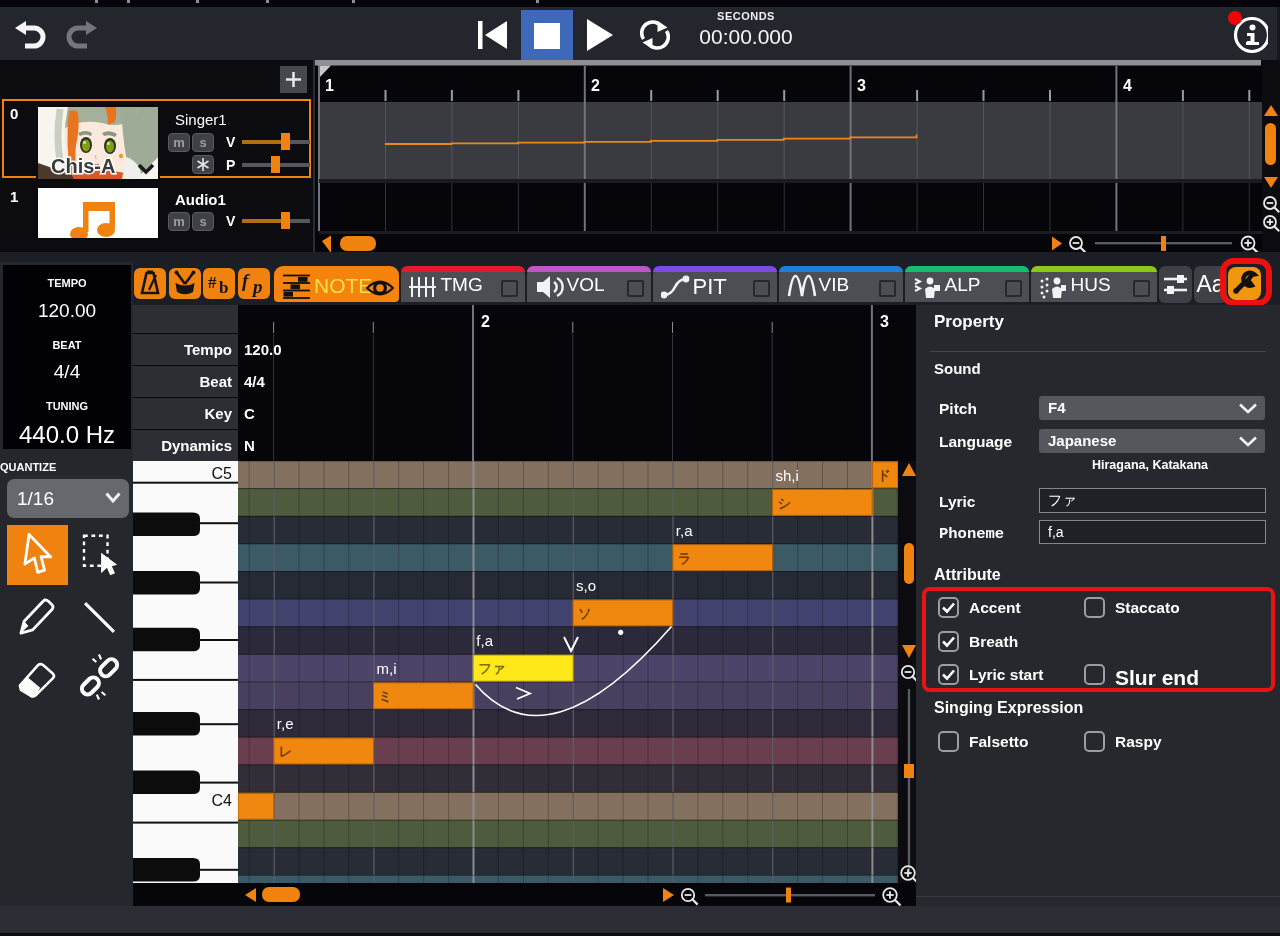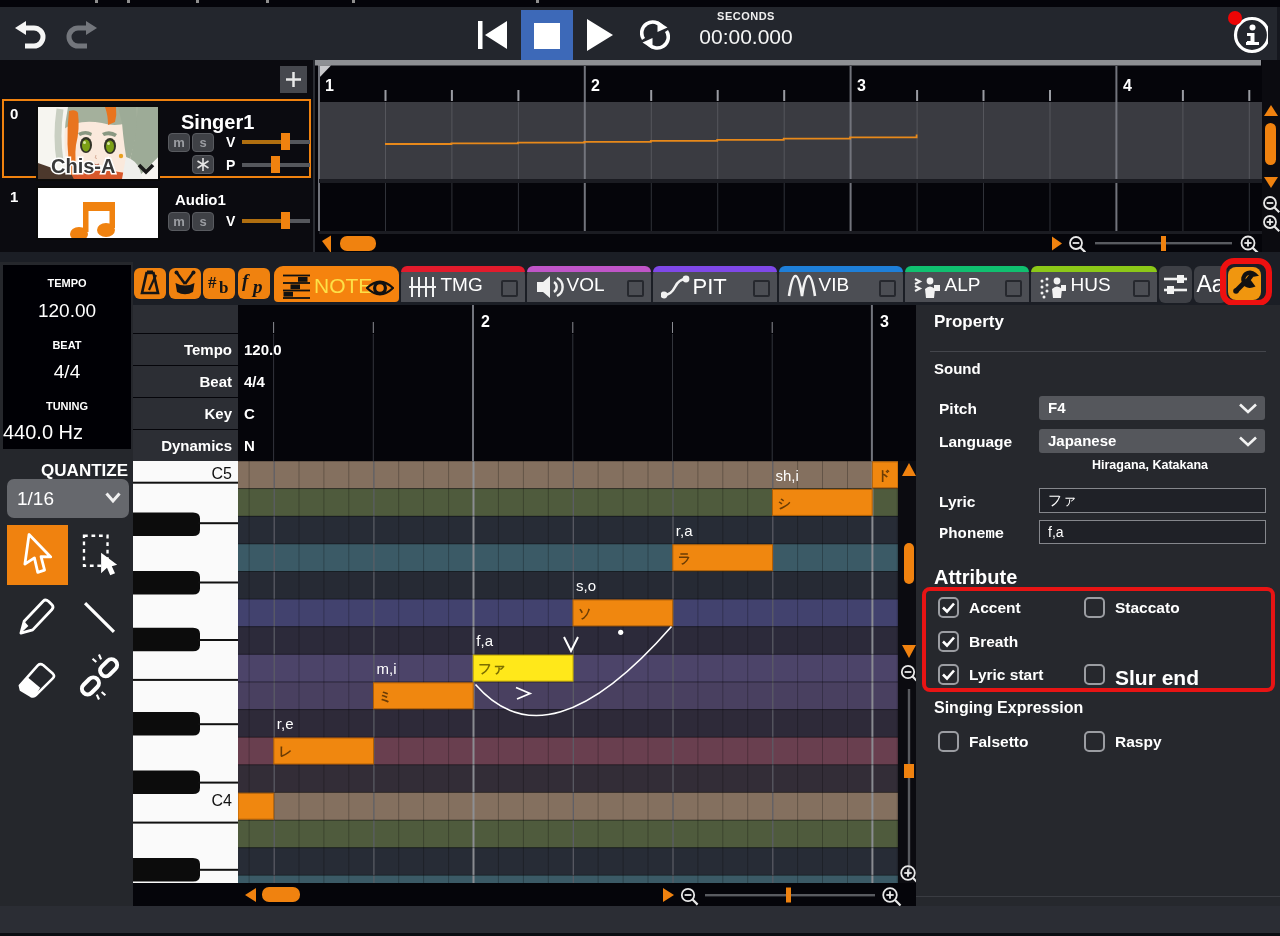--- a/index.html
+++ b/index.html
@@ -79,21 +79,21 @@
 <circle cx="70.5" cy="36.5" r="1.5" fill="#d8e8a0"></circle>
 <path d="M58 48 L57.2 51 L59 51.5" fill="none" stroke="#d8b09c" stroke-width="1"></path>
 <path d="M56 57 Q58.5 59 61 57" fill="none" stroke="#c57d67" stroke-width="1.4"></path>
 <path d="M0 56 L34 68 L36 72 L0 72 Z" fill="#4c382c"></path>
 <path d="M34 68 Q60 60 88 66 L90 72 L36 72 Z" fill="#d8582b"></path>
 <path d="M88 50 Q102 54 104 72 L84 72 Z" fill="#efefec"></path>
 <circle cx="83" cy="49" r="2.2" fill="#e8a01f"></circle>
 <text x="13" y="66" font-family="Liberation Sans,sans-serif" font-size="20" font-weight="bold" fill="#3a3a3a" stroke="#ffffff" stroke-width="3" paint-order="stroke">Chis-A</text>
 <path d="M101 58 L108 65 L115 58" fill="none" stroke="#1a1a1a" stroke-width="3.6"></path>
 </svg>
-<div class="abs txt" style="left:181px;top:111px;font-size:20px;font-weight:bold;">Singer1</div>
+<div class="abs txt" style="left:175px;top:111px;font-size:15px;font-weight:normal;">Singer1</div>
 <div class="abs" style="left:168px;top:133px;width:22px;height:19px;background:#3f4146;border:1px solid #595b60;border-radius:4px;box-sizing:border-box;color:#9b9da2;font-size:13px;font-weight:bold;text-align:center;line-height:17px;">m</div>
 <div class="abs" style="left:192px;top:133px;width:22px;height:19px;background:#3f4146;border:1px solid #595b60;border-radius:4px;box-sizing:border-box;color:#9b9da2;font-size:13px;font-weight:bold;text-align:center;line-height:17px;">s</div>
 <div class="abs txt" style="left:226px;top:134px;font-size:14px;font-weight:bold;">V</div>
 <div class="abs" style="left:242px;top:140px;width:68px;height:4px;background:#55575c;"></div>
 <div class="abs" style="left:242px;top:140px;width:44px;height:4px;background:#b06f10;"></div>
 <div class="abs" style="left:281px;top:133px;width:9px;height:17px;background:#f0820f;"></div>
 <div class="abs" style="left:192px;top:155px;width:22px;height:19px;background:#3f4146;border:1px solid #595b60;border-radius:4px;box-sizing:border-box;"></div>
 <svg class="abs" width="22" height="19" style="left:192px;top:155px;">
     <g stroke="#e5e5e5" stroke-width="1.6">
       <path d="M11 3 V16 M5.5 6 L16.5 13 M16.5 6 L5.5 13"></path>
@@ -321,22 +321,22 @@
     <path d="M21.5 5 a6.5 6.5 0 1 0 6 9.5 l-6.5 -1 l-0.8 -6.5 Z" fill="none" stroke="#111" stroke-width="4.5" transform="rotate(45 21 12)"></path>
     <line x1="8" y1="24" x2="17" y2="15" stroke="#111" stroke-width="5"></line>
     <circle cx="8" cy="24" r="2.8" fill="#111"></circle>
   </svg>
 <div class="abs" style="left:3px;top:265px;width:128px;height:184px;background:#000005;"></div>
 <div class="abs txt" style="left:3px;top:277px;width:128px;text-align:center;font-size:11px;font-weight:bold;color:#fff;letter-spacing:0px;">TEMPO</div>
 <div class="abs txt" style="left:3px;top:300px;width:128px;text-align:center;font-size:19px;font-weight:normal;color:#fff;letter-spacing:0px;">120.00</div>
 <div class="abs txt" style="left:3px;top:339px;width:128px;text-align:center;font-size:11px;font-weight:bold;color:#fff;letter-spacing:0px;">BEAT</div>
 <div class="abs txt" style="left:3px;top:361px;width:128px;text-align:center;font-size:19px;font-weight:normal;color:#fff;letter-spacing:0px;">4/4</div>
 <div class="abs txt" style="left:3px;top:400px;width:128px;text-align:center;font-size:11px;font-weight:bold;color:#fff;letter-spacing:0px;">TUNING</div>
-<div class="abs txt" style="left:3px;top:421px;width:128px;text-align:left;font-size:20px;font-weight:normal;color:#fff;letter-spacing:0px;">440.0 Hz</div>
-<div class="abs txt" style="left:0px;top:461px;width:128px;text-align:right;font-size:17px;font-weight:bold;color:#fff;letter-spacing:0px;">QUANTIZE</div>
+<div class="abs txt" style="left:3px;top:421px;width:128px;text-align:center;font-size:24px;font-weight:normal;color:#fff;letter-spacing:0px;">440.0 Hz</div>
+<div class="abs txt" style="left:0px;top:461px;width:128px;text-align:left;font-size:11px;font-weight:bold;color:#fff;letter-spacing:0px;">QUANTIZE</div>
 <div class="abs" style="left:7px;top:479px;width:122px;height:39px;background:#66686d;border-radius:7px;"></div>
 <div class="abs txt" style="left:17px;top:488px;font-size:19px;">1/16</div>
 <svg class="abs" width="16" height="13" style="left:105px;top:492px;">
     <path d="M1.5 1.5 L8 9 L14.5 1.5" fill="none" stroke="#f0f0f0" stroke-width="3"></path>
   </svg>
 <div class="abs" style="left:7px;top:525px;width:61px;height:60px;background:#f0820f;"></div>
 <svg class="abs" width="61" height="60" viewBox="0 0 57 56" style="left:7px;top:525px;">
     <path d="M18 10 L18 38 L26 31 L31 44 L37 41 L32 29 L41 28 Z" fill="none" stroke="#fff" stroke-width="2.6" stroke-linejoin="round" transform="rotate(8 28 28)"></path>
   </svg>
 <svg class="abs" width="61" height="60" viewBox="0 0 57 56" style="left:69px;top:525px;">
@@ -549,21 +549,21 @@
 <svg class="abs" width="18" height="12" style="left:1239px;top:436px;">
     <path d="M1 1.5 L9 9 L17 1.5" fill="none" stroke="#f2f2f2" stroke-width="2.6"></path>
   </svg>
 <div class="abs txt" style="left:1048px;top:458px;font-size:12.5px;font-weight:bold;margin-left:44px;">Hiragana, Katakana</div>
 <div class="abs txt" style="left:939px;top:493px;font-size:15.5px;font-weight:bold;">Lyric</div>
 <div class="abs" style="left:1039px;top:488px;width:227px;height:25px;background:#1f2127;border:1px solid #85878c;box-sizing:border-box;"></div>
 <div class="abs txt" style="left:1048px;top:492px;font-size:14px;">ファ</div>
 <div class="abs txt" style="left:939px;top:525px;font-size:15.5px;font-weight:bold;font-family:Liberation Mono, monospace;">Phoneme</div>
 <div class="abs" style="left:1039px;top:520px;width:227px;height:24px;background:#1f2127;border:1px solid #85878c;box-sizing:border-box;"></div>
 <div class="abs txt" style="left:1048px;top:524px;font-size:14px;">f,a</div>
-<div class="abs txt" style="left:934px;top:566px;font-size:20px;font-weight:bold;">Attribute</div>
+<div class="abs txt" style="left:934px;top:566px;font-size:16px;font-weight:bold;">Attribute</div>
 <div class="abs" style="left:922px;top:587px;width:353px;height:105px;border:4.5px solid #e81414;border-radius:8px;box-sizing:border-box;"></div>
 <div class="abs" style="left:938px;top:597px;width:21px;height:21px;border:2px solid #9b9da2;border-radius:5px;box-sizing:border-box;"></div>
 <svg class="abs" width="21" height="21" style="left:938px;top:597px;">
     <path d="M5 10.5 L9 14.5 L16 6.5" fill="none" stroke="#fff" stroke-width="2.6"></path>
   </svg>
 <div class="abs txt" style="left:969px;top:599px;font-size:15.5px;font-weight:bold;">Accent</div>
 <div class="abs" style="left:1084px;top:597px;width:21px;height:21px;border:2px solid #9b9da2;border-radius:5px;box-sizing:border-box;"></div>
 <div class="abs txt" style="left:1115px;top:599px;font-size:15.5px;font-weight:bold;">Staccato</div>
 <div class="abs" style="left:938px;top:631px;width:21px;height:21px;border:2px solid #9b9da2;border-radius:5px;box-sizing:border-box;"></div>
 <svg class="abs" width="21" height="21" style="left:938px;top:631px;">

